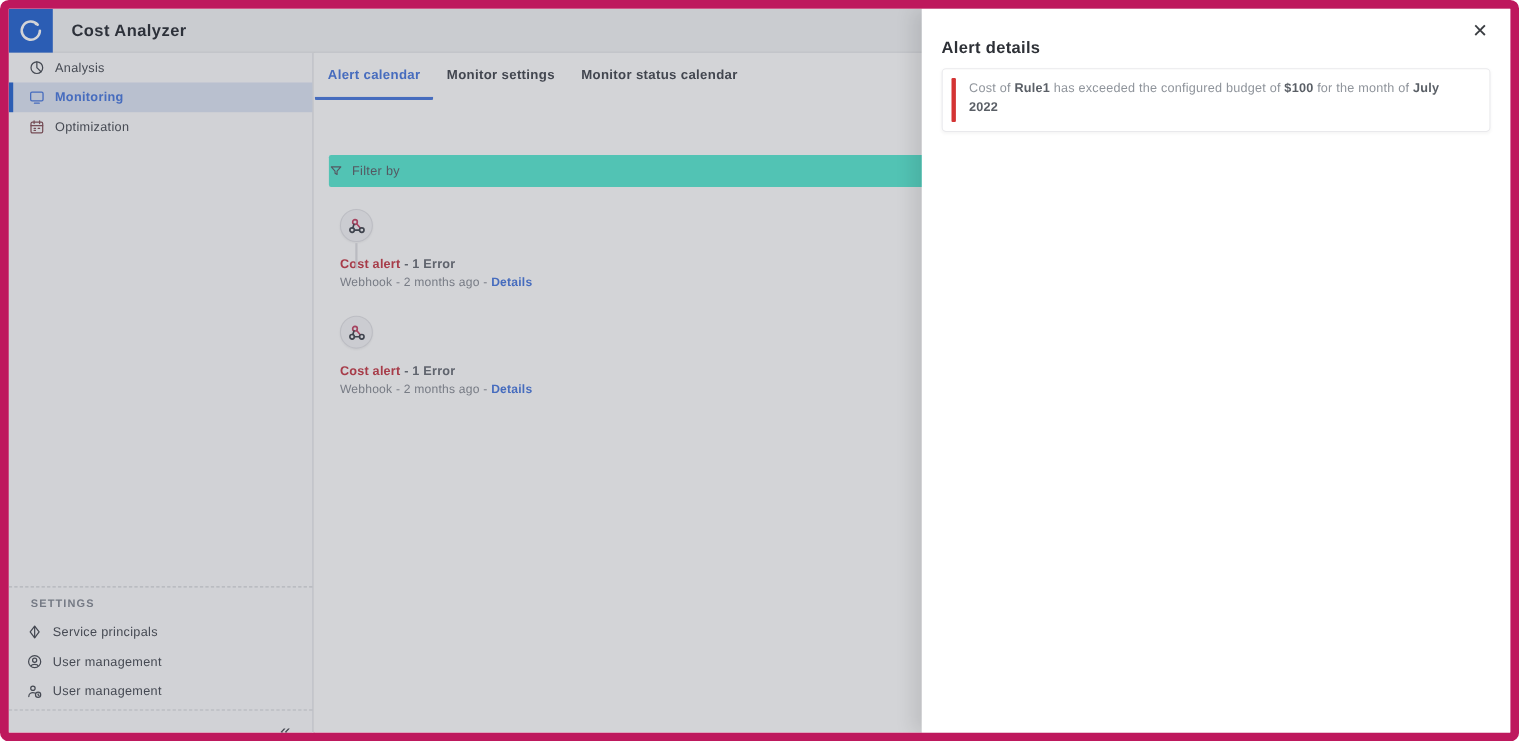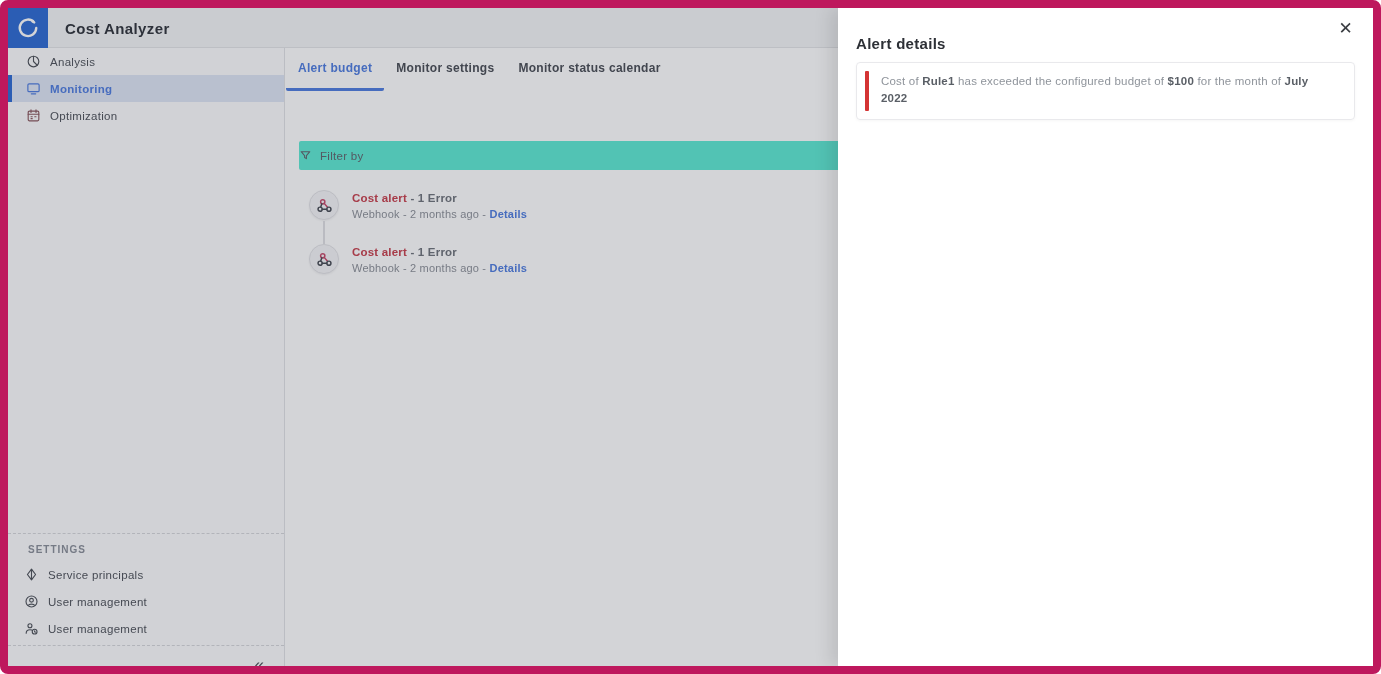--- a/index.html
+++ b/index.html
@@ -71,21 +71,21 @@
     color:#4a4e56; letter-spacing:.3px; cursor:pointer; border-bottom:3px solid transparent;
   }
   .tab.active { color:#4f7de0; border-bottom-color:#4f7de0; border-radius:0 0 2px 2px; }
   .filter-bar {
     position:absolute; left:13px; right:13px; top:93px; height:29px;
     background:#5eead4; border-radius:2px;
     display:flex; align-items:center; gap:8px; 
     font-size:11.5px; color:#61656d; letter-spacing:.3px; cursor:pointer;
   }
   .alert-list { position:absolute; left:0; top:142px; right:0; }
-  .alert-item { position:relative; display:flex; gap:13px; padding-left:23px; margin-bottom:24px; }
+  .alert-item { position:relative; display:flex; gap:13px; padding-left:23px; margin-bottom:24px;flex-direction:column; }
   .alert-node {
     width:30px; height:30px; border-radius:50%;
     background:#f6f6f8; border:1px solid #e3e3e7;
     display:flex; align-items:center; justify-content:center; flex:0 0 30px;
     box-shadow:0 1px 2px rgba(0,0,0,.06);
   }
   .alert-item .connector {
     position:absolute; left:37px; top:31px; width:2px; height:23px; background:#e0e0e4;
   }
   .alert-title { font-size:11.5px; letter-spacing:.2px; padding-top:2px; }
@@ -212,21 +212,21 @@
       </div>
     </div>
 
     <div class="collapse-row">
       <span class="collapse-btn">«</span>
     </div>
   </div>
 
   <div class="content">
     <div class="tabs-row">
-      <div class="tab active">Alert budget</div>
+      <div class="tab active">Alert calendar</div>
       <div class="tab">Monitor settings</div>
       <div class="tab">Monitor status calendar</div>
     </div>
 
     <div class="filter-bar">
       <span>
         <svg width="13" height="13" viewBox="0 0 24 24" fill="none" stroke="#61656d" stroke-width="1.9" stroke-linejoin="round">
           <path d="M4 5h16l-6.3 7.2v5.6l-3.4-2.1v-3.5z"></path>
         </svg>
       </span>

